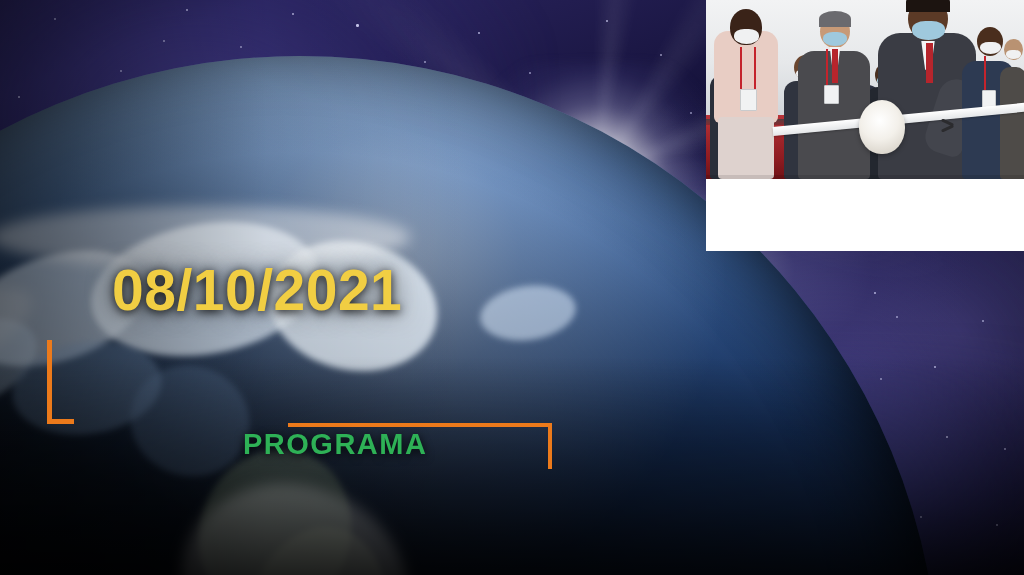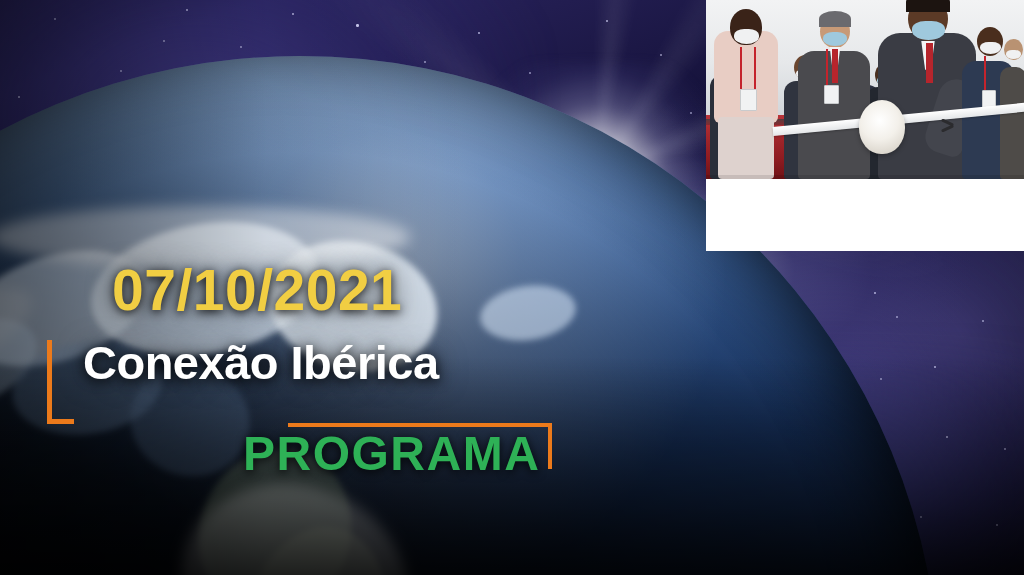--- a/index.html
+++ b/index.html
@@ -257,21 +257,21 @@
     font-weight:bold;
     color:#ffffff;
     letter-spacing:-0.5px;
     line-height:1.1;
     white-space:nowrap;
     text-shadow:0 2px 12px rgba(0,0,0,0.9), 0 0 28px rgba(0,0,0,0.6);
   }
   .show-kicker {
     position:absolute;
     left:196px; top:90px;
-    font-size:48px;
+    font-size:29px;
     font-weight:bold;
     color:#2eb156;
     letter-spacing:1.5px;
     line-height:1;
     white-space:nowrap;
     text-shadow:0 2px 10px rgba(0,0,0,0.9);
   }
 
   
   .media-panel {
@@ -464,27 +464,26 @@
 
       <div class="cloudband" style="left:180px; top:250px; width:200px; height:70px; background:rgba(255,255,255,0.22); transform:rotate(-26deg);"></div>
     </div>
     <div class="earth-rim"></div>
   </div>
 
   <div class="vignette"></div>
 
   <div class="title-block">
 
-    <div class="date-line">07/10/2021</div>
+    <div class="date-line">08/10/2021</div>
 
     <div class="bracket-group">
       <span class="bracket-left"></span>
       <span class="bracket-right"></span>
 
-      <div class="show-title">Conexão Ibérica</div>
 
       <div class="show-kicker">PROGRAMA</div>
     </div>
   </div>
 
   <div class="media-panel">
 
 
     <div class="photo">
       <div class="ph sky"></div>

